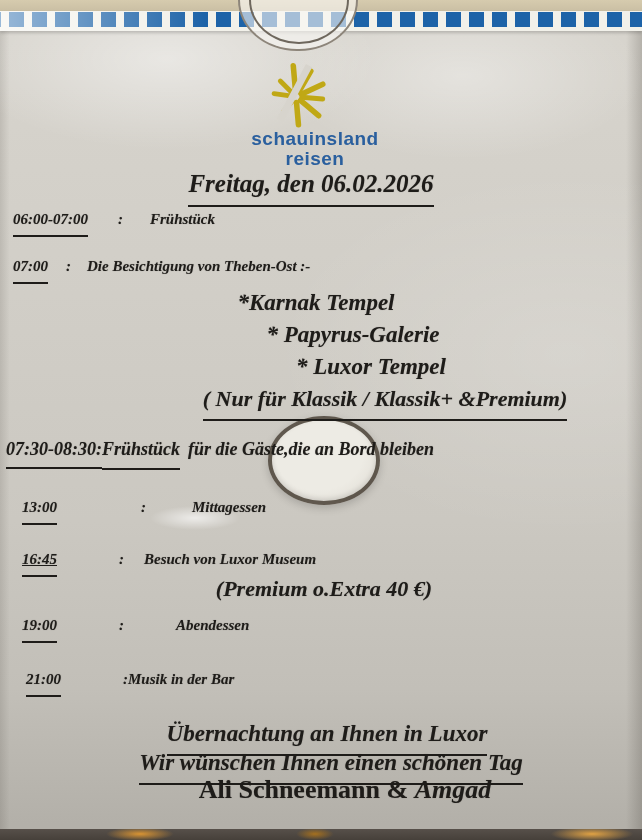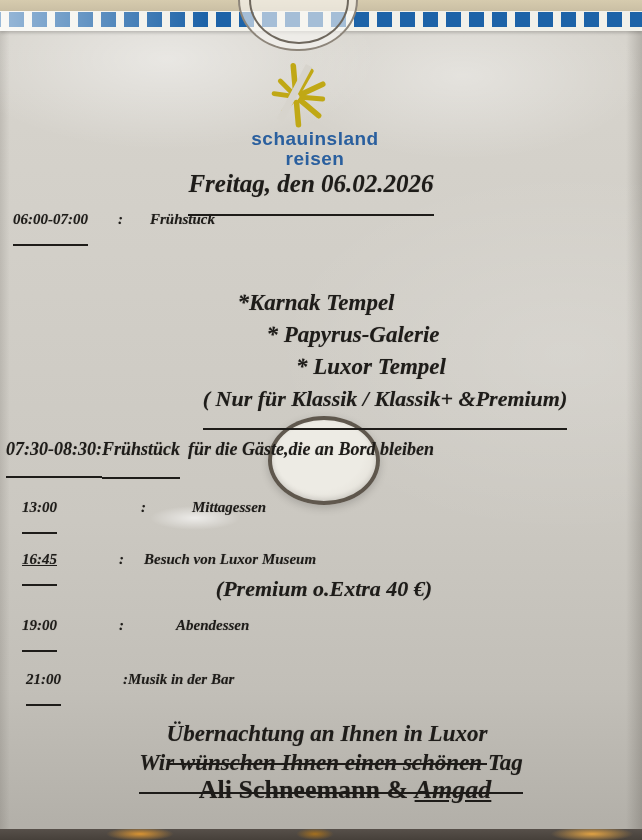--- a/index.html
+++ b/index.html
@@ -46,30 +46,30 @@
     background:#d7d4cd;transform:rotate(28deg);}
   .logo-line{position:absolute;left:0;width:642px;text-align:center;
     font-family:"Liberation Sans","DejaVu Sans",sans-serif;font-weight:bold;
     color:var(--brand-blue);letter-spacing:.5px;}
   .logo1{top:128px;font-size:19px;transform:translateX(-6px);}
   .logo2{top:148px;font-size:19px;transform:translateX(-6px);}
   
   .line{position:absolute;white-space:nowrap;font-weight:bold;font-style:italic;
     line-height:1.1;text-shadow:0 0 1px rgba(30,28,25,.35);z-index:2;}
   .centered{left:0;width:642px;text-align:center;}
-  .u{border-bottom:2.5px solid var(--ink);padding-bottom:17px;}
+  .u{border-bottom:2.5px solid var(--ink);padding-bottom:8px;}
   .date{top:170px;font-size:25px;transform:translateX(-10px);}
   .row{font-size:15px;}
   .sep,.txt{display:inline-block;}
   .sub{font-size:23px;}
   .note{top:387px;font-size:22px;transform:translateX(64px);}
   .foot1{top:721px;font-size:23px;transform:translateX(6px);}
   .foot2{top:750px;font-size:23px;transform:translateX(10px);}
   .sig{top:776px;font-size:26px;transform:translateX(24px);font-style:normal;}
-  .sig .it{font-style:italic;text-decoration:underline;}
+  .sig .it{font-style:italic;}
   
   .punch-hole{position:absolute;left:268px;top:416px;width:104px;height:81px;
     border-radius:50%;border:4px solid rgba(60,51,40,.8);z-index:1;
     background:radial-gradient(ellipse at 45% 40%, #edebe4 55%, #dcd8d0);
     box-shadow:0 3px 8px rgba(0,0,0,.18), inset 0 -2px 5px rgba(0,0,0,.12);}
   
   .bottom-strip{position:absolute;left:0;top:829px;width:642px;height:11px;
     background:
       radial-gradient(ellipse 45px 9px at 140px 45%, var(--strip-orange), rgba(0,0,0,0) 75%),
       radial-gradient(ellipse 25px 8px at 315px 45%, #a5701f, rgba(0,0,0,0) 75%),
@@ -106,20 +106,23 @@
   <div class="logo-line logo2">reisen</div>
 
   <div class="line centered date">
     <span class="u">Freitag, den 06.02.2026</span>
   </div>
 
   <div class="line row" style="top:211px;left:13px;">
     <span class="time u">06:00-07:00</span><span class="sep" style="margin-left:30px;">:</span><span class="txt" style="margin-left:27px;">Frühstück</span>
   </div>
 
+  <div class="line row" style="top:258px;left:13px;">
+    <span class="time u">07:00</span><span class="sep" style="margin-left:18px;">:</span><span class="txt" style="margin-left:16px;">Die Besichtigung von Theben-Ost :-</span>
+  </div>
 
   <div class="line centered sub" style="top:290px;transform:translateX(-5px);">*Karnak Tempel</div>
   <div class="line centered sub" style="top:322px;transform:translateX(32px);">* Papyrus-Galerie</div>
   <div class="line centered sub" style="top:354px;transform:translateX(50px);">* Luxor Tempel</div>
   <div class="line centered note">
     <span class="u">( Nur für Klassik / Klassik+ &amp;Premium)</span>
   </div>
 
   <div class="punch-hole"></div>
 

